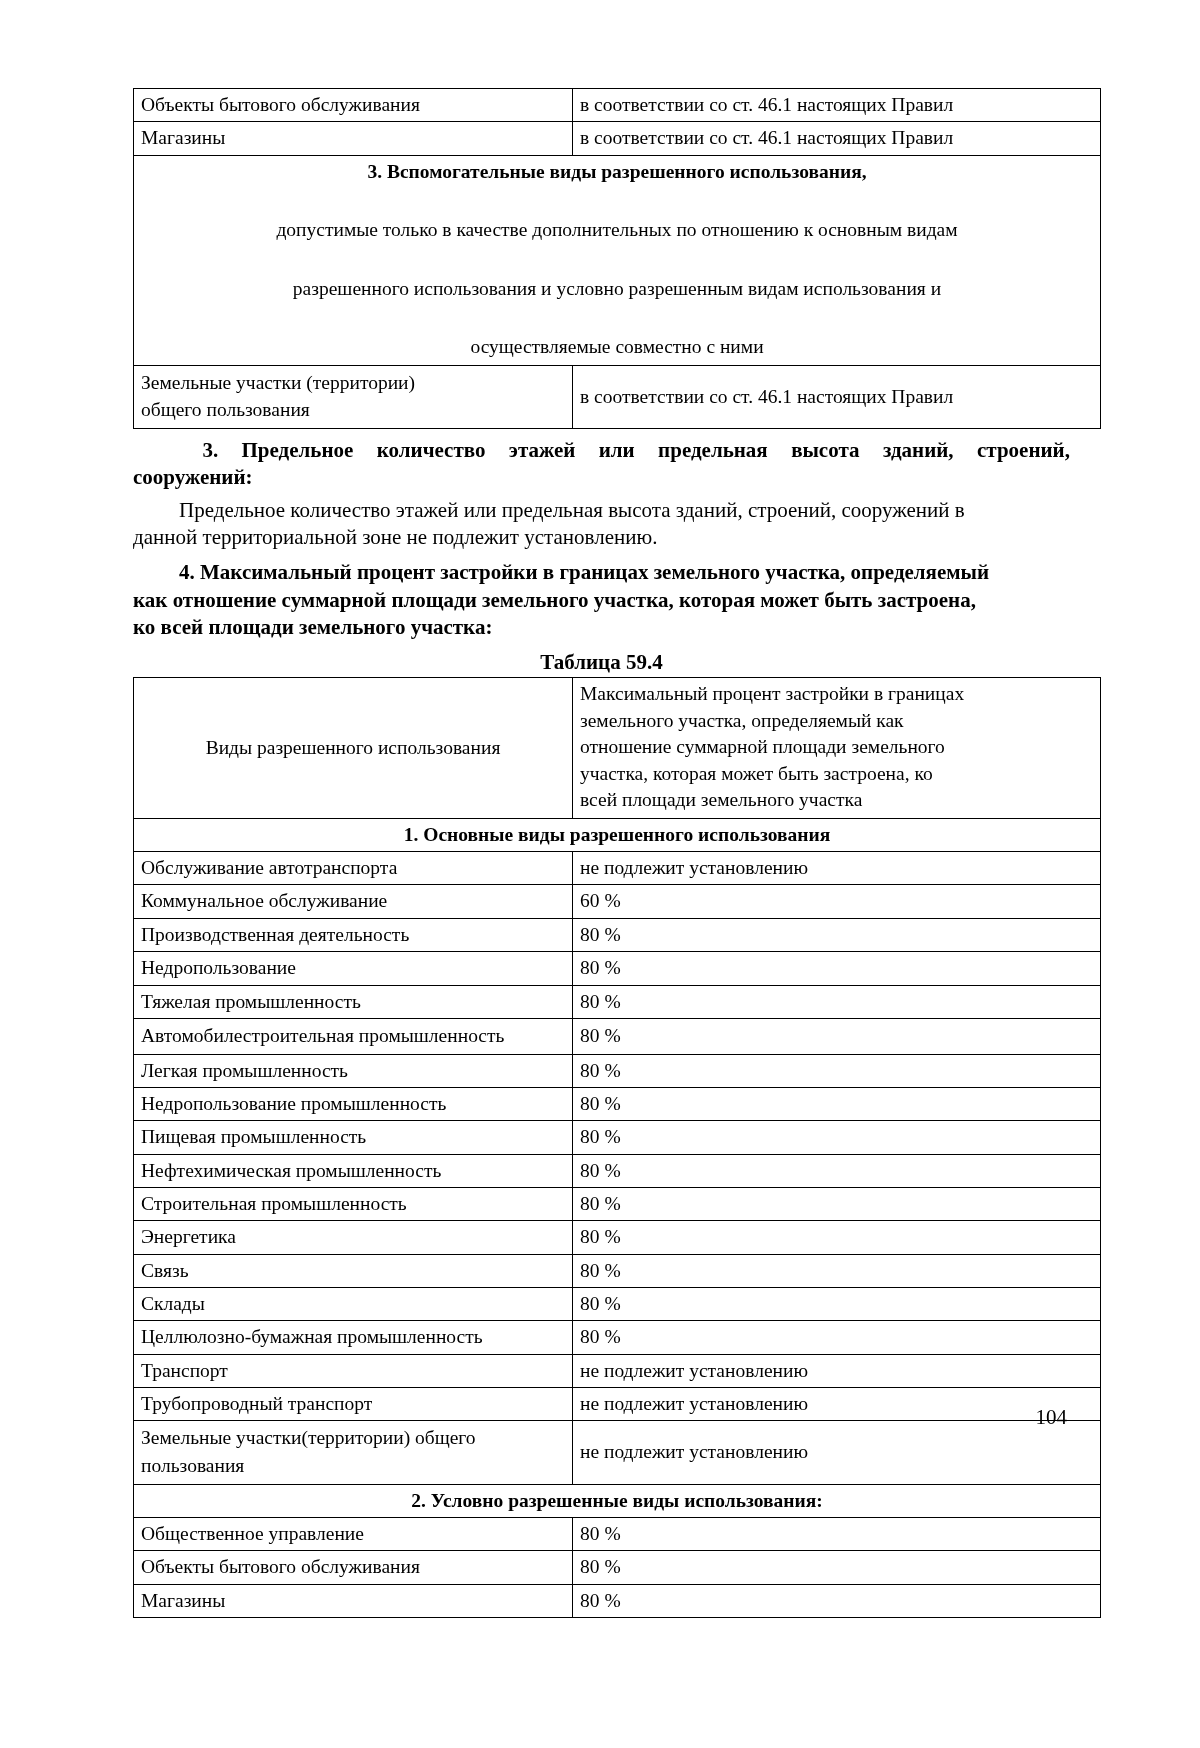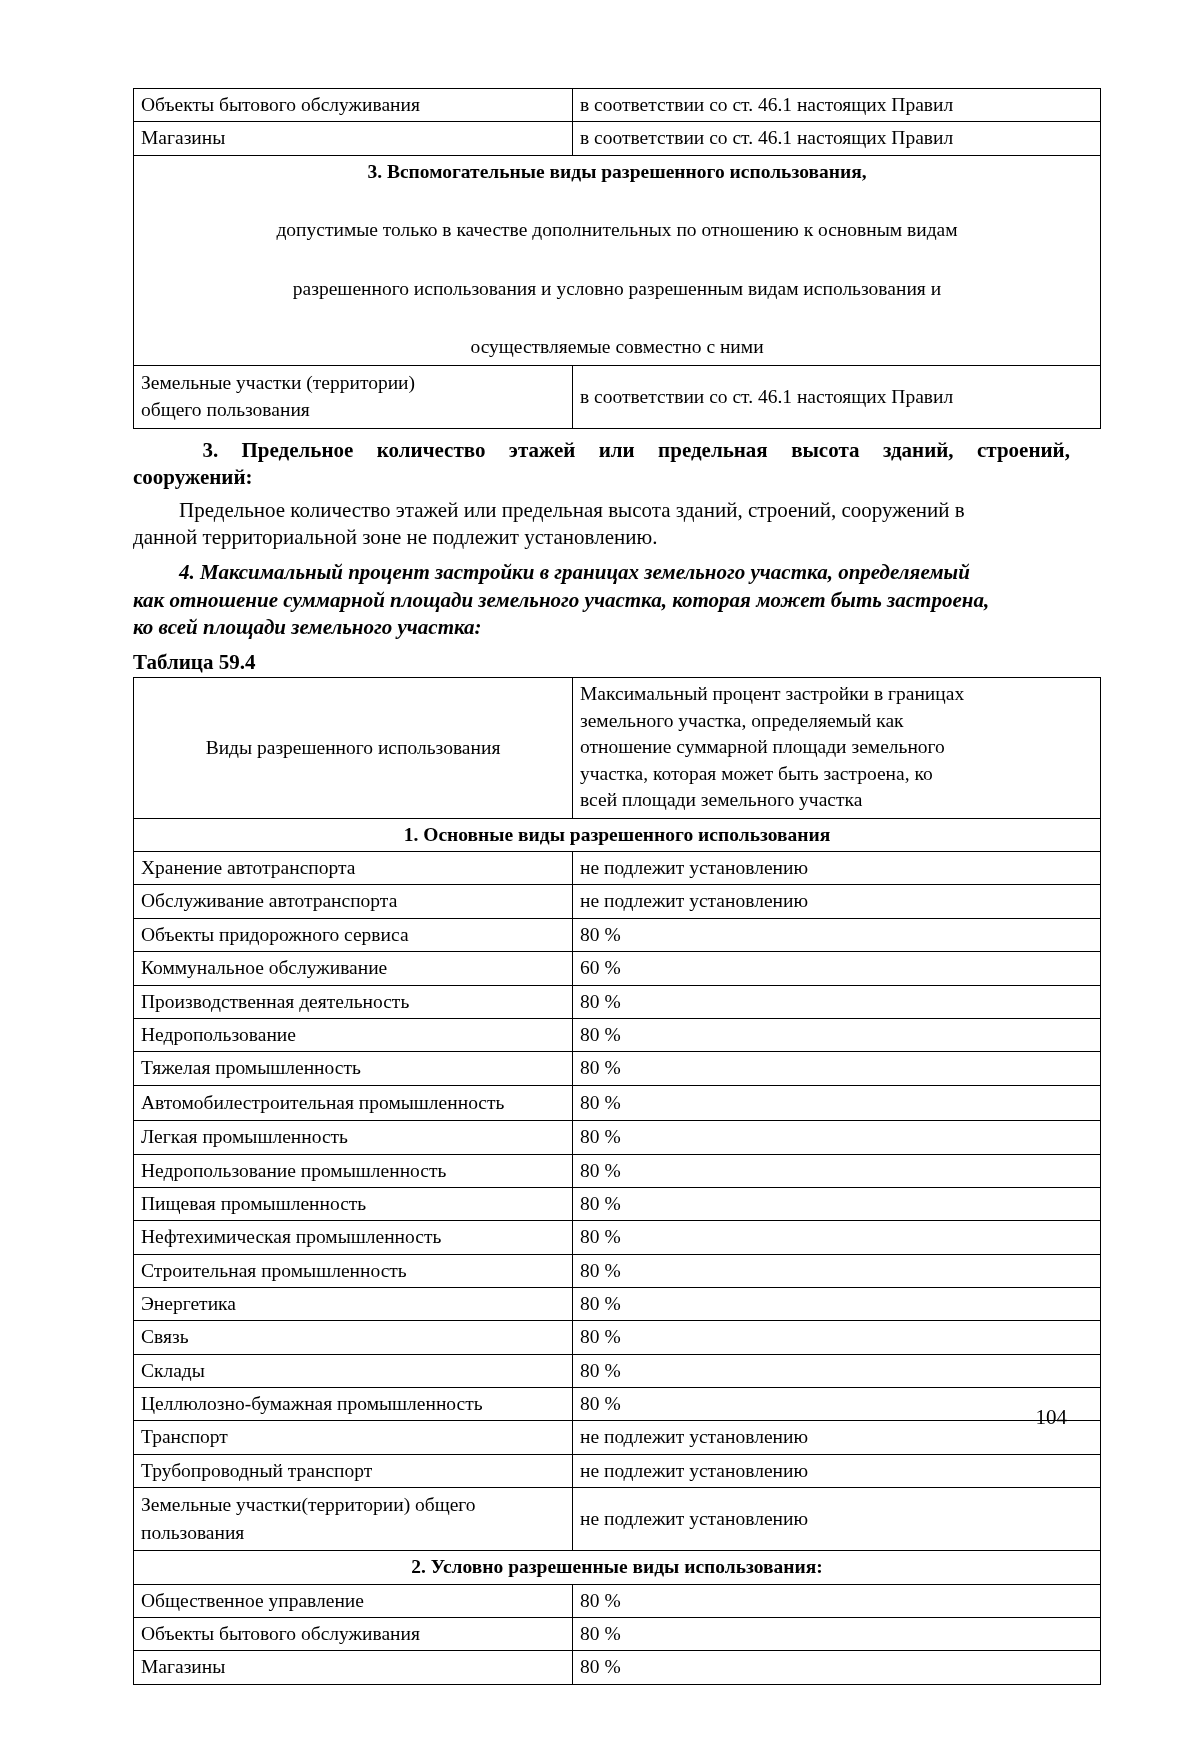--- a/index.html
+++ b/index.html
@@ -83,26 +83,26 @@
     font-size: 21px;
     line-height: 1.30;
     margin: 0;
     text-align: justify;
   }
   .para .ind { display: inline-block; width: 46px; }
   .para.b { font-weight: bold; }
 
   .blk-1 { margin-top: 8px; }
   .blk-2 { margin-top: 5px; }
-  .blk-3 { margin-top: 8px; font-style: italic; }
+  .blk-3 { margin-top: 8px; }
 
   .table-label {
     font-size: 21px;
     font-weight: bold;
-    text-align: left;
+    text-align: center;
     margin: 9px 0 2px 0;
   }
 
   .page-number {
     position: absolute;
     right: 133px;
     top: 1405px;
     font-size: 21px;
     text-align: right;
   }
@@ -188,30 +188,22 @@
             <span class="hl">участка, которая может быть застроена, ко</span>
             <span class="hl">всей площади земельного участка</span>
           </td>
         </tr>
         <tr>
           <td class="section-head" colspan="2">1. Основные виды разрешенного использования</td>
         </tr>
         </tbody>
         <tbody id="section1-rows">
           <tr>
-            <td class="col-left">Хранение автотранспорта</td>
-            <td class="col-right">не подлежит установлению</td>
-          </tr>
-          <tr>
             <td class="col-left">Обслуживание автотранспорта</td>
             <td class="col-right">не подлежит установлению</td>
-          </tr>
-          <tr>
-            <td class="col-left">Объекты придорожного сервиса</td>
-            <td class="col-right">80 %</td>
           </tr>
           <tr>
             <td class="col-left">Коммунальное обслуживание</td>
             <td class="col-right">60 %</td>
           </tr>
           <tr>
             <td class="col-left">Производственная деятельность</td>
             <td class="col-right">80 %</td>
           </tr>
           <tr>

